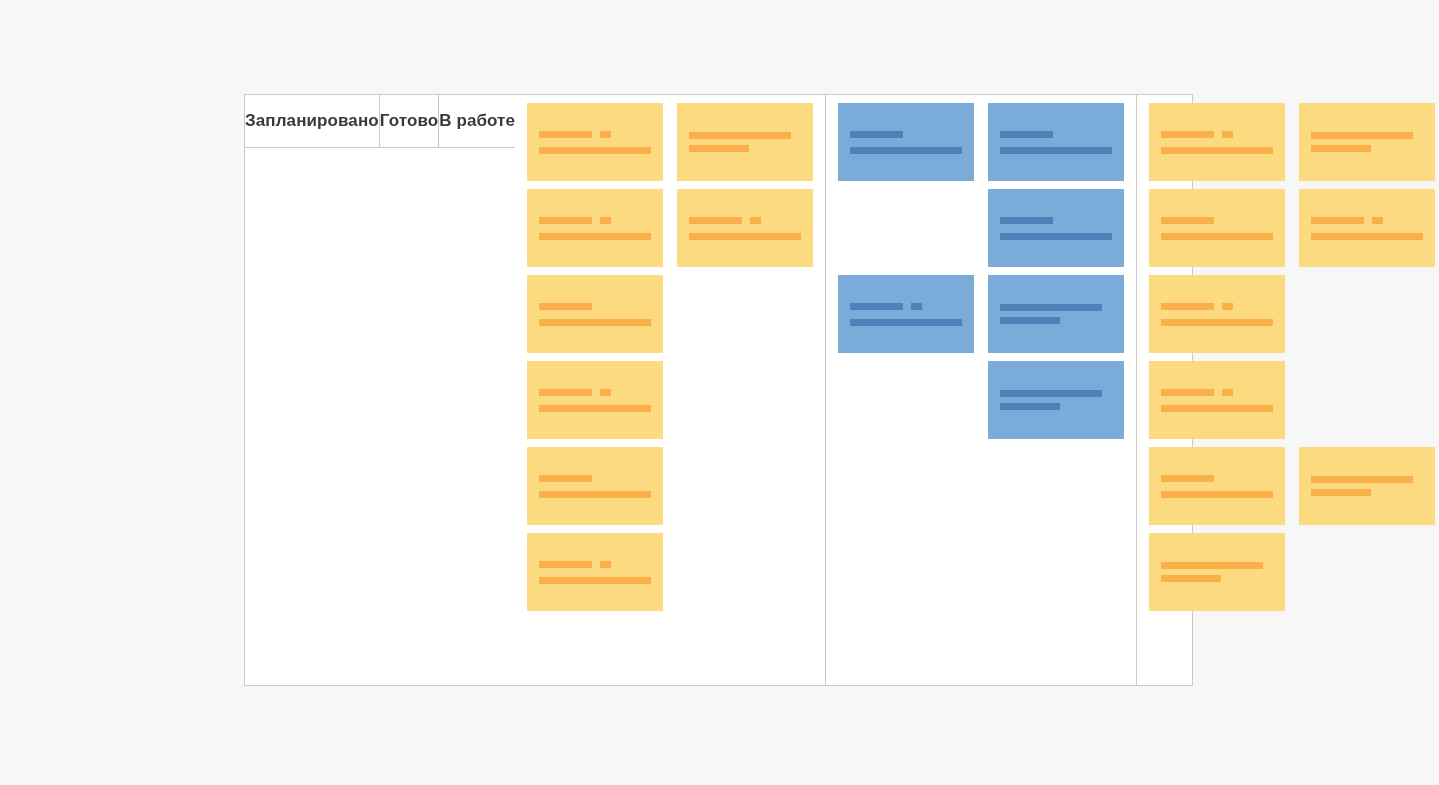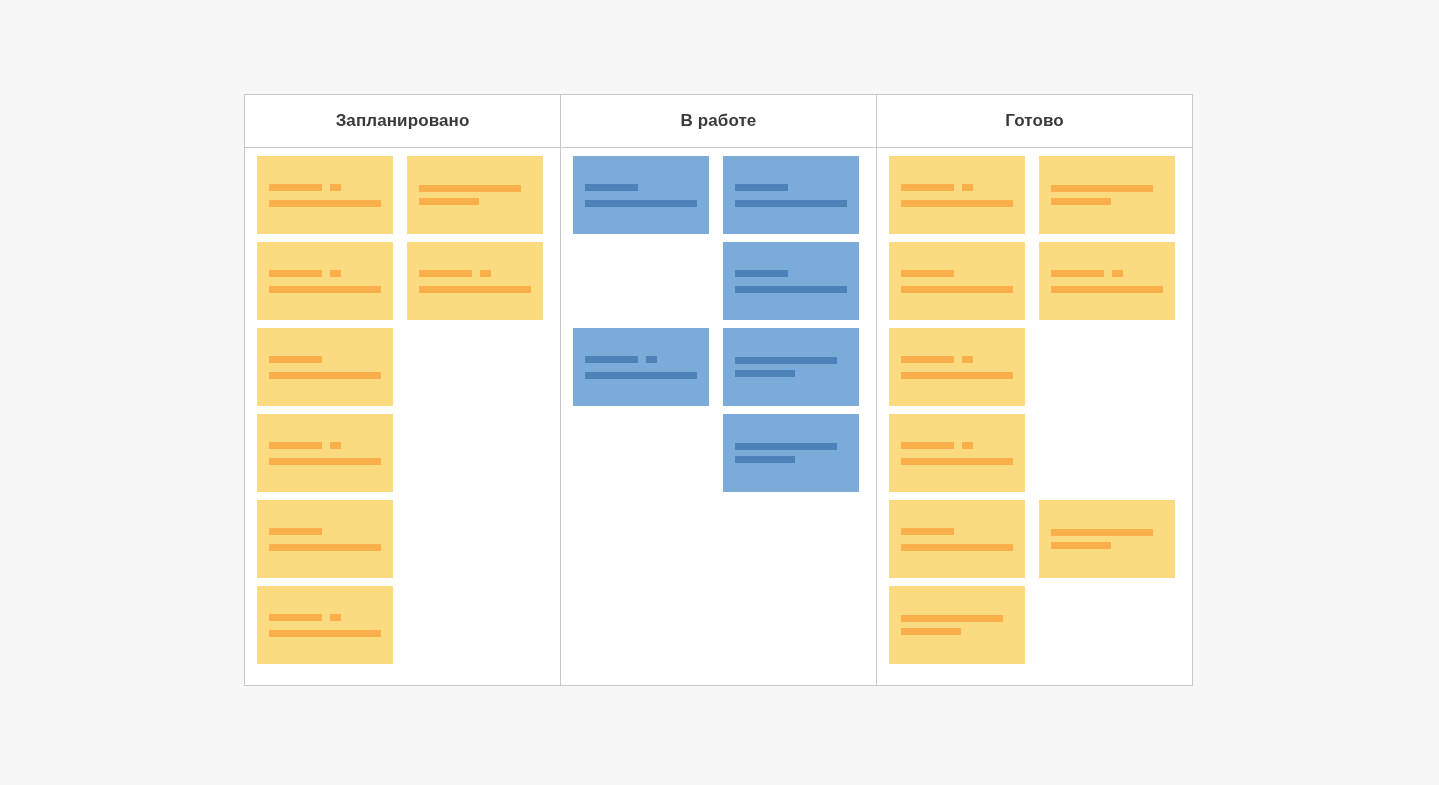--- a/index.html
+++ b/index.html
@@ -22,21 +22,21 @@
     height: 592px;
   }
 
   .board {
     width: 100%;
     height: 100%;
     box-sizing: border-box;
     background: #FFFFFF;
     border: 1px solid #C9C9CB;
     display: flex;
-    flex-direction: column;
+    flex-direction: row;
   }
 
   .board-header {
     display: flex;
     height: 52px;
     flex: 0 0 52px;
     border-bottom: 1px solid #C9C9CB;
   }
 
   .board-body {
@@ -129,25 +129,25 @@
 <body>
 
 <div id="board-wrap">
   <div class="board">
 
     <div class="board-header">
       <div class="col-head">
         <span class="col-head-title">Запланировано</span>
       </div>
       <div class="col-head">
+        <span class="col-head-title">Готово</span>
+      </div>
+      <div class="col-head">
         <span class="col-head-title">В работе</span>
       </div>
-      <div class="col-head">
-        <span class="col-head-title">Готово</span>
-      </div>
     </div>
 
     <div class="board-body">
       <div class="column">
           <div class="row">
             <div class="slot">
               <div class="card yellow">
                 <div class="line">
                   <div class="bar w-sm"></div>
                   <div class="bar w-xs"></div>

